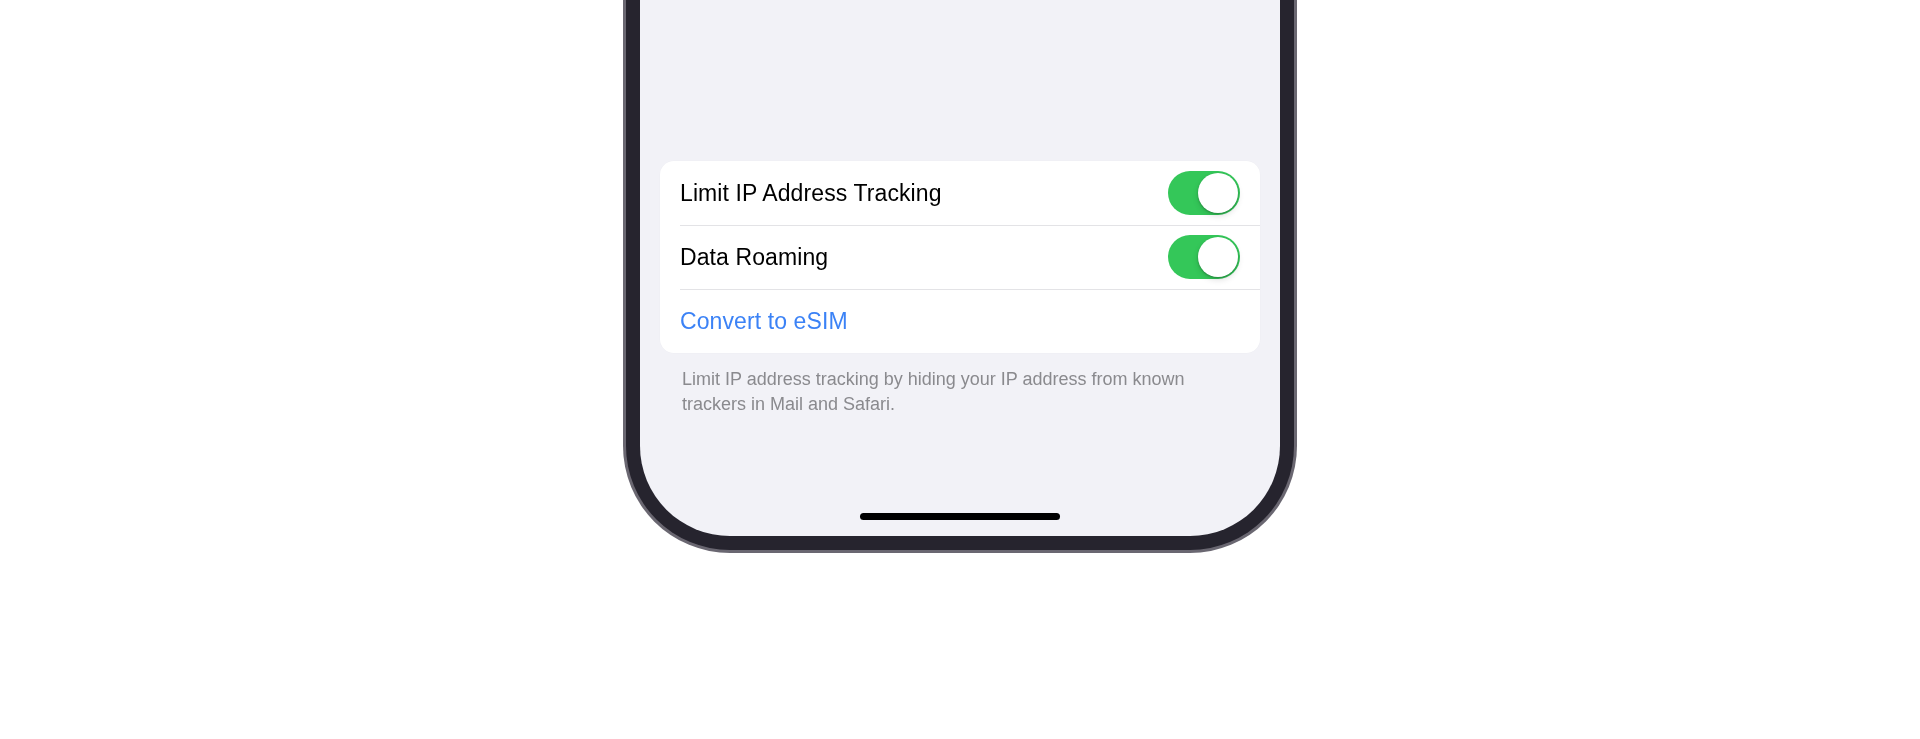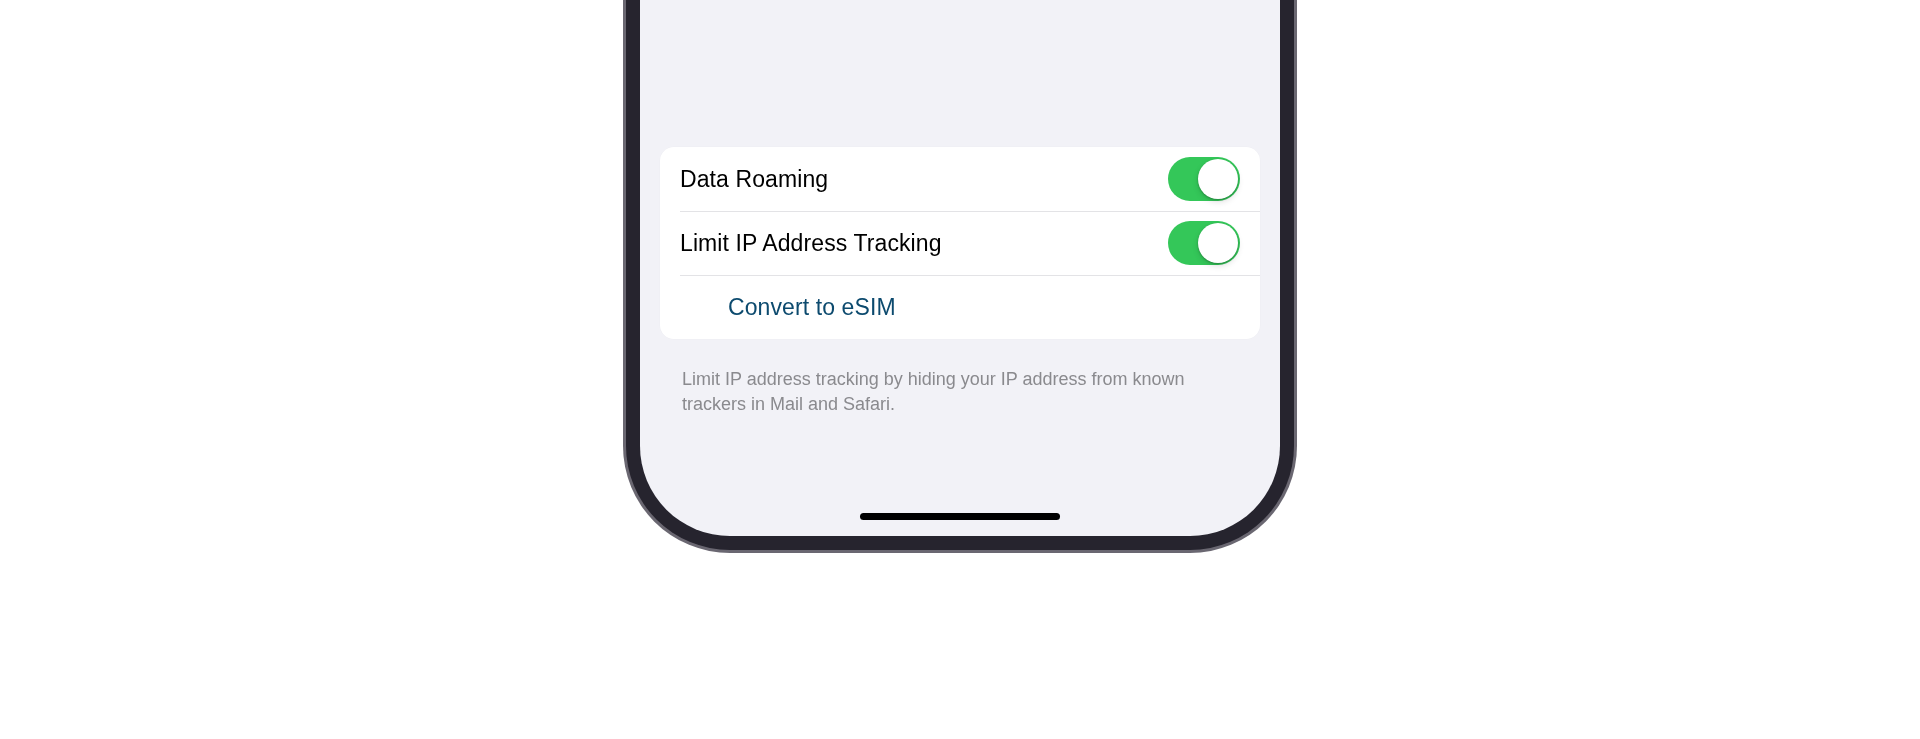--- a/index.html
+++ b/index.html
@@ -61,21 +61,21 @@
     right: 0;
     height: 1px;
     background: #e3e3e6;
   }
   .row-label {
     flex: 1;
     font-size: 23px;
     color: #000000;
     letter-spacing: 0.1px;
   }
-  .row-label.link { color: #0c4a6e; margin-left: 48px; }
+  .row-label.link { color: #3b82f6; }
   
   .toggle {
     width: 72px;
     height: 44px;
     border-radius: 22px;
     background: #34c759;
     position: relative;
     flex: 0 0 auto;
   }
   .toggle .knob {
@@ -93,21 +93,21 @@
     flex: 0 0 auto;
     display: inline-flex;
     align-items: center;
     justify-content: center;
     width: 18px;
     height: 24px;
     margin-left: 6px;
   }
   .chevron svg { display: block; }
   .footer-text {
-    padding: 28px 22px 0 22px;
+    padding: 14px 22px 0 22px;
     font-size: 18px;
     line-height: 1.35;
     color: #8a8a8e;
   }
   .home-indicator {
     position: absolute;
     bottom: 16px;
     left: 50%;
     transform: translateX(-50%);
     width: 200px;
@@ -121,28 +121,28 @@
 
 <div class="stage">
   <div class="device">
     <div class="screen">
 
       <div class="content-area">
 
         <div class="card">
 
           <div class="row">
-            <span class="row-label">Data Roaming</span>
+            <span class="row-label">Limit IP Address Tracking</span>
             <span class="toggle">
               <span class="knob"></span>
             </span>
           </div>
 
           <div class="row">
-            <span class="row-label">Limit IP Address Tracking</span>
+            <span class="row-label">Data Roaming</span>
             <span class="toggle">
               <span class="knob"></span>
             </span>
           </div>
 
 
 
           <div class="row">
             <span class="row-label link">Convert to eSIM</span>
           </div>

